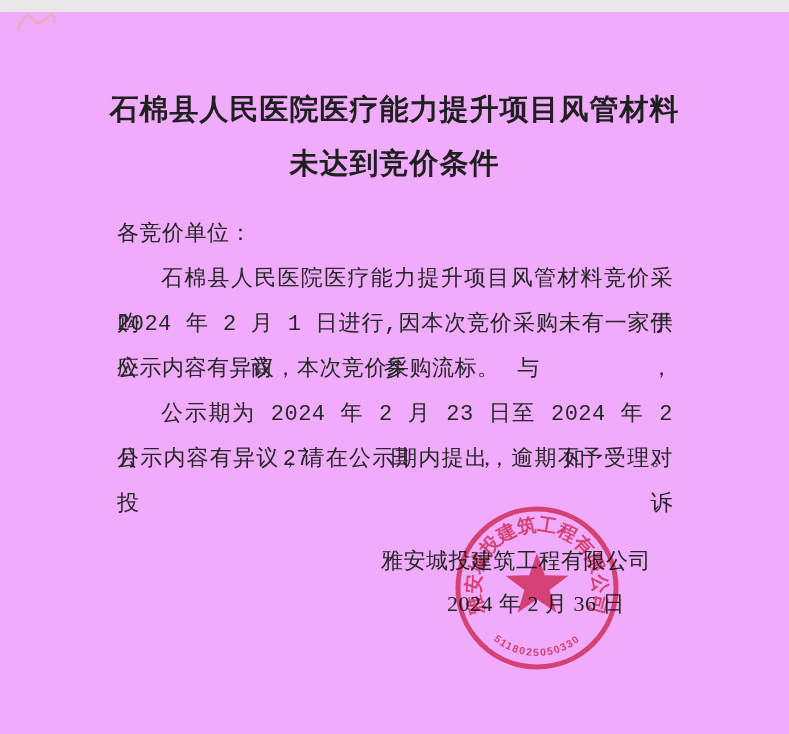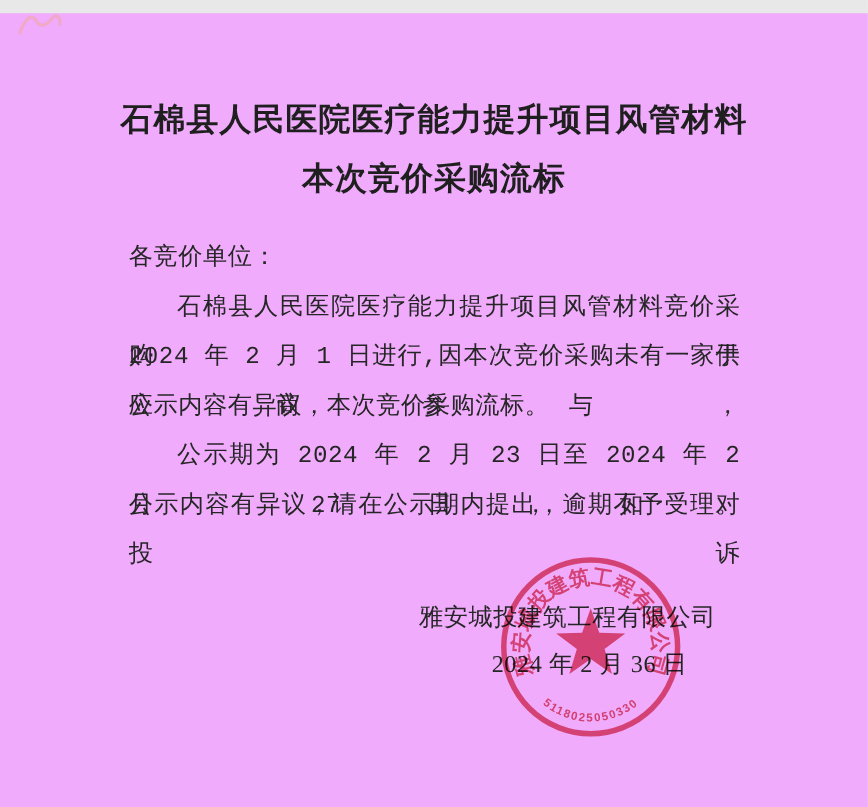--- a/index.html
+++ b/index.html
@@ -87,21 +87,21 @@
 <body>
 
 <div class="page">
 
   <svg class="scribble" viewBox="0 0 48 28" aria-hidden="true">
     <path d="M4,20 C9,6 15,2 19,9 C22,15 28,14 34,6 C37,2 42,6 40,12" fill="none" stroke="#efa8b2" stroke-width="3" stroke-linecap="round"></path>
   </svg>
 
   <div class="title">
     <div>石棉县人民医院医疗能力提升项目风管材料</div>
-    <div>本次竞价采购流标</div>
+    <div>未达到竞价条件</div>
   </div>
 
   <div class="body-text">
     <div class="line">各竞价单位：</div>
     <div class="line just indent">石棉县人民医院医疗能力提升项目风管材料竞价采购于</div>
     <div class="line just">2024 年 2 月 1 日进行,因本次竞价采购未有一家供应商参与，</div>
     <div class="line">公示内容有异议，本次竞价采购流标。</div>
     <div class="line just indent">公示期为 2024 年 2 月 23 日至 2024 年 2 月 27 日，如对</div>
     <div class="line just">公示内容有异议，请在公示期内提出，逾期不予受理。投诉</div>
   </div>

